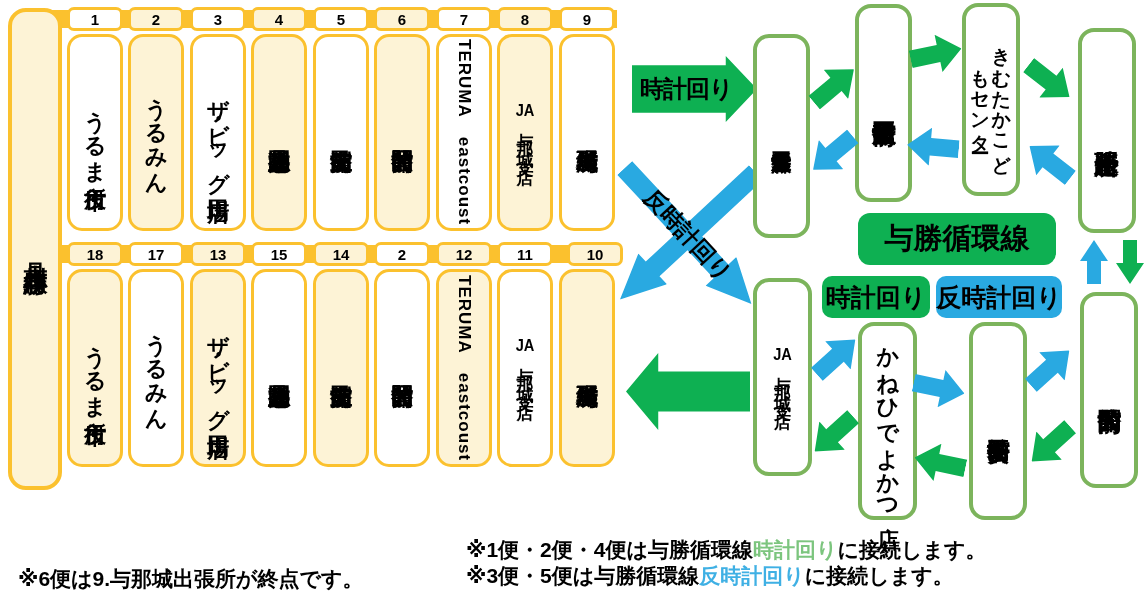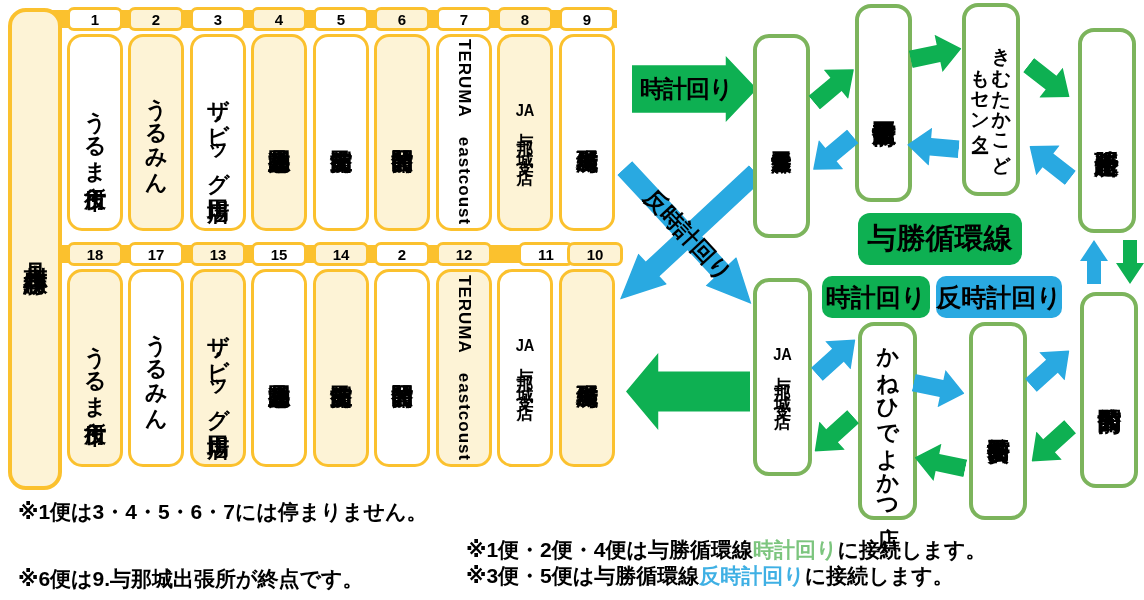--- a/index.html
+++ b/index.html
@@ -108,21 +108,21 @@
       <span class="vtext">与那城出張所</span>
     </div>
 
   <div class="num n-bot c" style="left:67px">18</div>
   <div class="num n-bot" style="left:128px">17</div>
   <div class="num n-bot c" style="left:190px">13</div>
   <div class="num n-bot" style="left:251px">15</div>
   <div class="num n-bot c" style="left:313px">14</div>
   <div class="num n-bot" style="left:374px">2</div>
   <div class="num n-bot c" style="left:436px">12</div>
-  <div class="num n-bot" style="left:518px">11</div>
+  <div class="num n-bot" style="left:497px">11</div>
   <div class="num n-bot c" style="left:567px">10</div>
 
   <div class="stop st-bot c" style="left:67px">
       <span class="vtext">うるま市役所</span>
     </div>
   <div class="stop st-bot" style="left:128px">
       <span class="vtext">うるみん</span>
     </div>
   <div class="stop st-bot c" style="left:190px">
       <span class="vtext">ザ・ビッグ田場店</span>
@@ -169,21 +169,21 @@
     <span class="vtext">勝連出張所</span>
   </div>
 
   <div class="arr green-a sm" style="left:808px;top:67px;transform:rotate(-40deg);"></div>
   <div class="arr blue-a  sm" style="left:807px;top:134px;transform:rotate(140deg);"></div>
   <div class="arr green-a sm" style="left:910px;top:35px;transform:rotate(-12deg);"></div>
   <div class="arr blue-a  sm" style="left:907px;top:128px;transform:rotate(185deg);"></div>
   <div class="arr green-a sm" style="left:1023px;top:62px;transform:rotate(38deg);"></div>
   <div class="arr blue-a  sm" style="left:1024px;top:143px;transform:rotate(-142deg);"></div>
 
-  <div class="pill green" style="left:858px;top:213px;width:164px;height:52px;border-radius:12px;font-size:29px;">
+  <div class="pill green" style="left:858px;top:213px;width:198px;height:52px;border-radius:12px;font-size:29px;">
     <span>与勝循環線</span>
   </div>
 
   <div class="arr blue-a  vsm" style="left:1072px;top:248px;transform:rotate(-90deg);"></div>
   <div class="arr green-a vsm" style="left:1108px;top:248px;transform:rotate(90deg);"></div>
 
   <div class="pill green" style="left:822px;top:276px;width:108px;height:42px;border-radius:10px;font-size:25px;">
     <span>時計回り</span>
   </div>
   <div class="pill blue" style="left:936px;top:276px;width:126px;height:42px;border-radius:10px;font-size:25px;">
@@ -203,21 +203,20 @@
     <span class="vtext">内間公民館前</span>
   </div>
 
   <div class="arr blue-a  sm" style="left:810px;top:338px;transform:rotate(-42deg);"></div>
   <div class="arr green-a sm" style="left:808px;top:415px;transform:rotate(138deg);"></div>
   <div class="arr blue-a  sm" style="left:913px;top:369px;transform:rotate(12deg);"></div>
   <div class="arr green-a sm" style="left:914px;top:444px;transform:rotate(192deg);"></div>
   <div class="arr blue-a  sm" style="left:1024px;top:349px;transform:rotate(-42deg);"></div>
   <div class="arr green-a sm" style="left:1025px;top:425px;transform:rotate(138deg);"></div>
 
-  <div class="note" style="left:18px;top:498px;">※1便は3・4・5・6・7には停まりません。</div>
   <div class="note" style="left:18px;top:565px;">※6便は9.与那城出張所が終点です。</div>
 
   <div class="note" style="left:466px;top:536px;">
     <span>※1便・2便・4便は与勝循環線</span><span class="hl-g">時計回り</span><span>に接続します。</span>
   </div>
   <div class="note" style="left:466px;top:562px;">
     <span>※3便・5便は与勝循環線</span><span class="hl-b">反時計回り</span><span>に接続します。</span>
   </div>
 
 </div>

